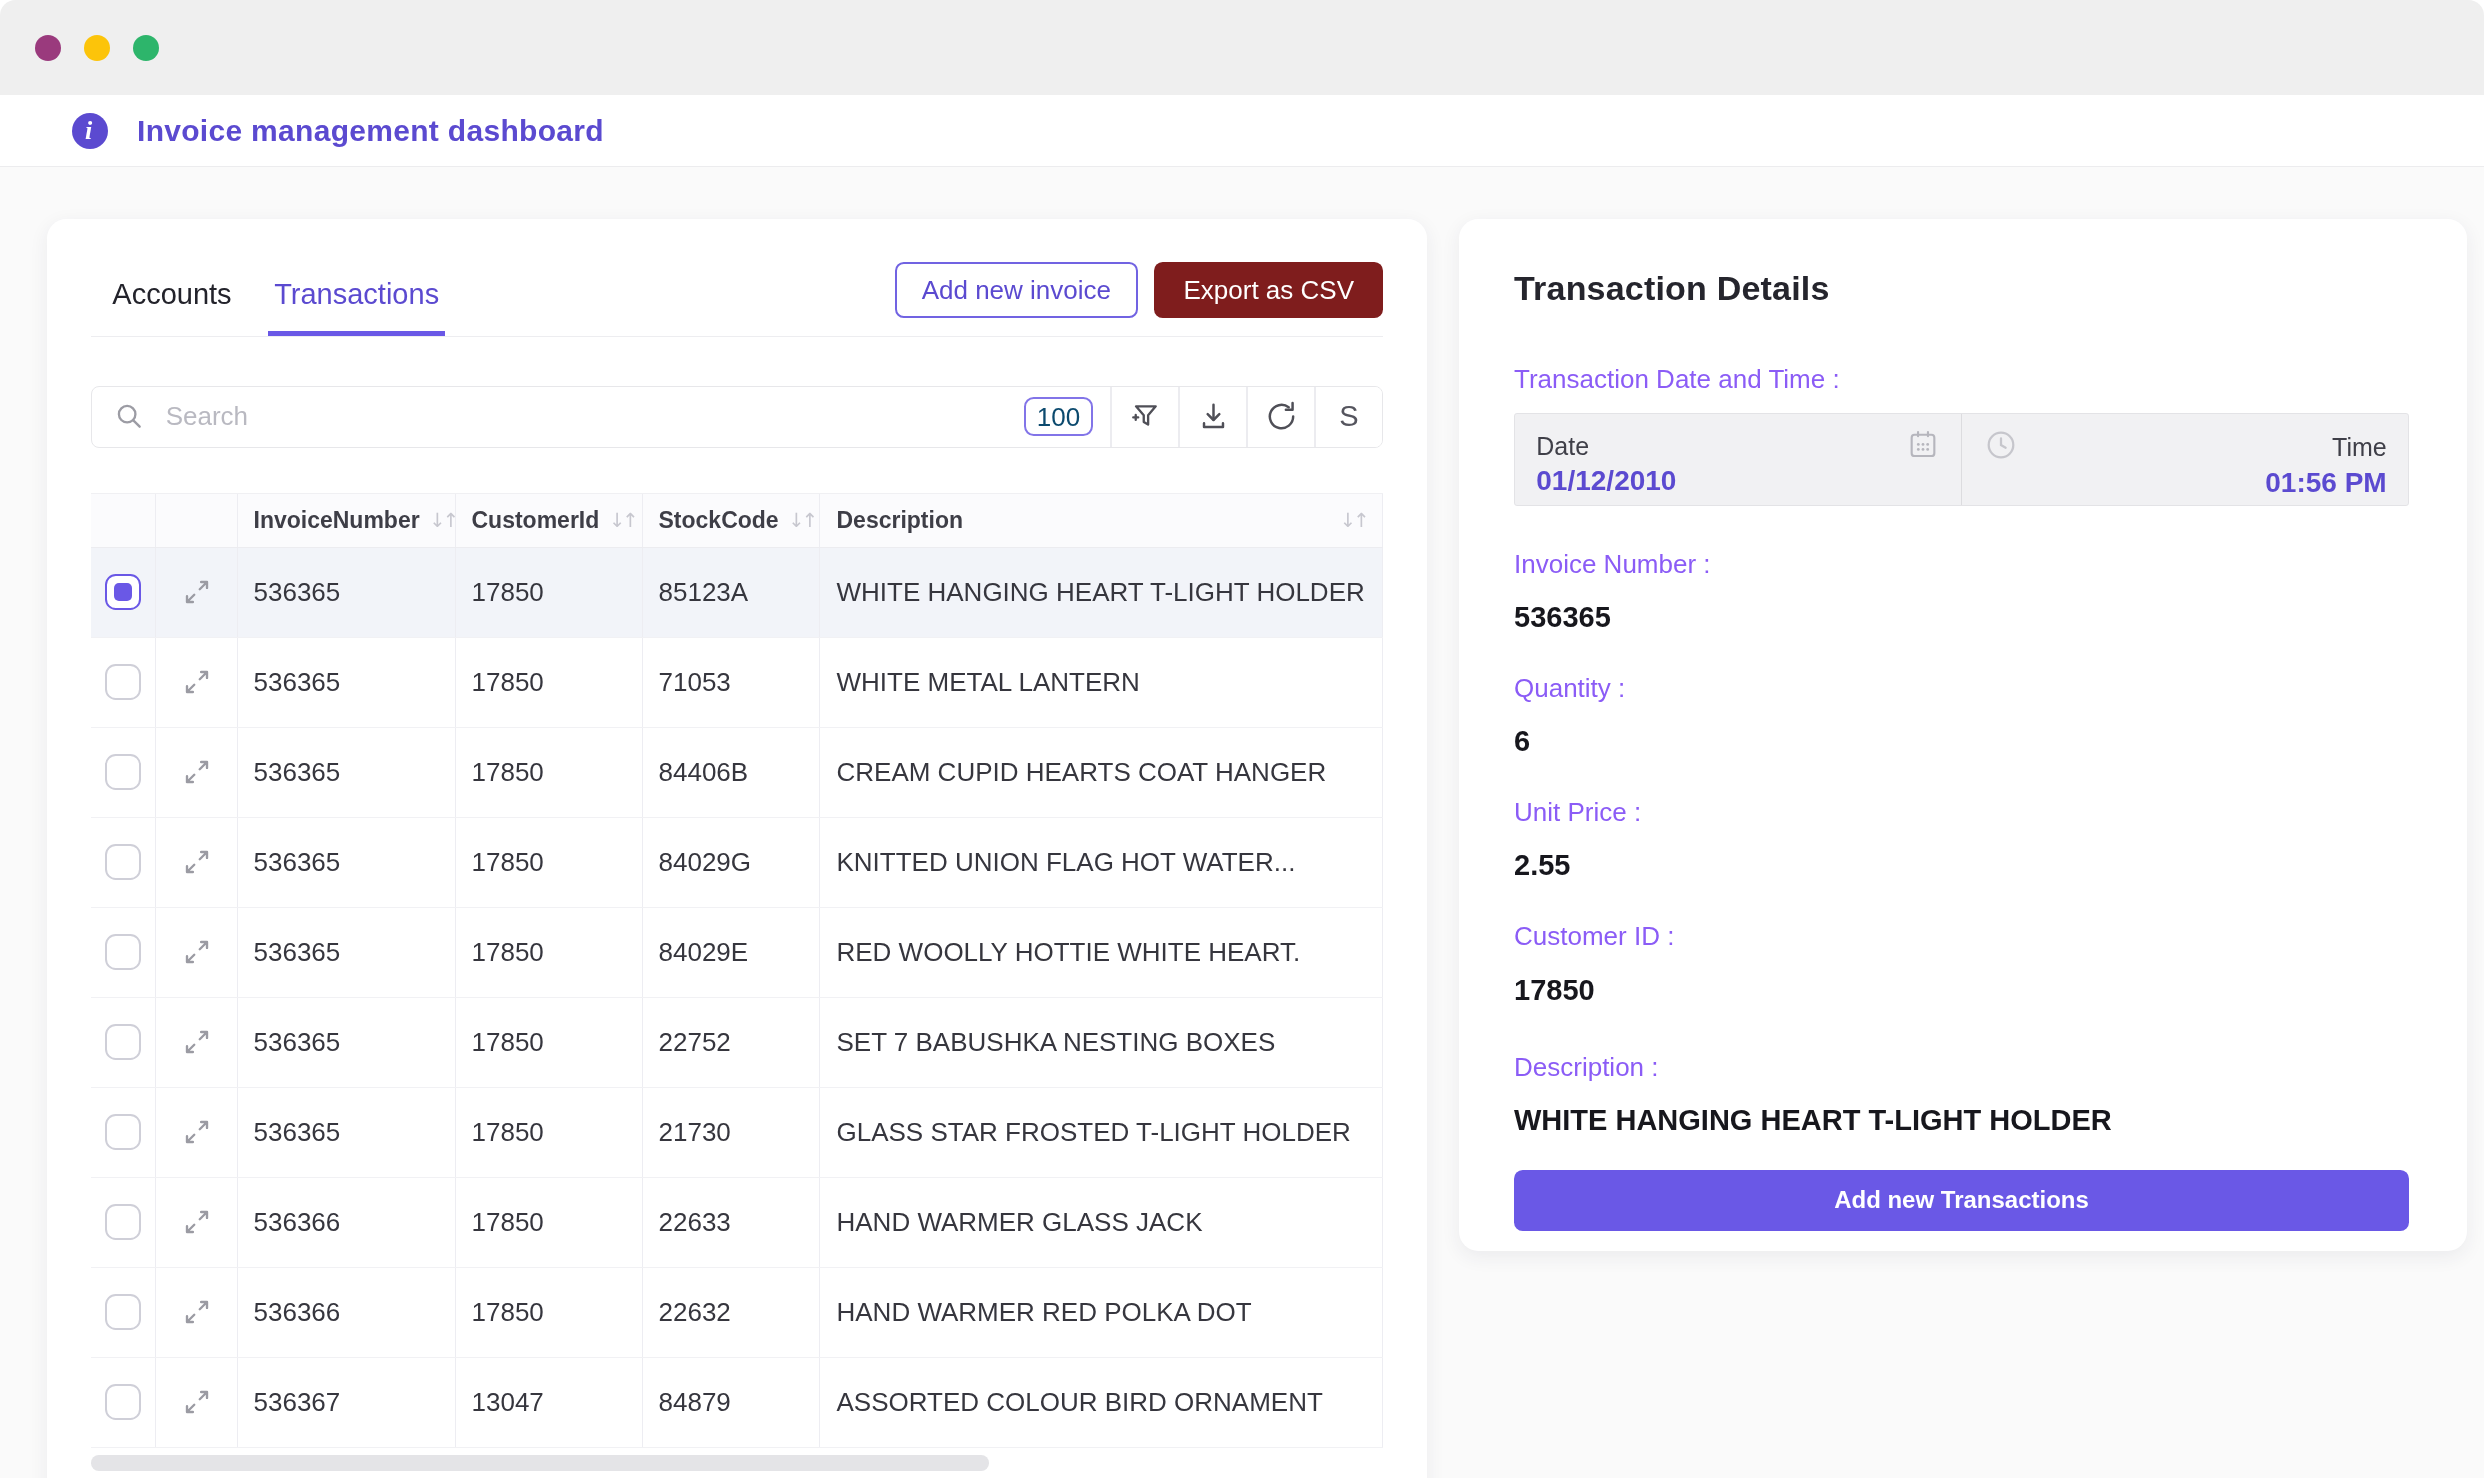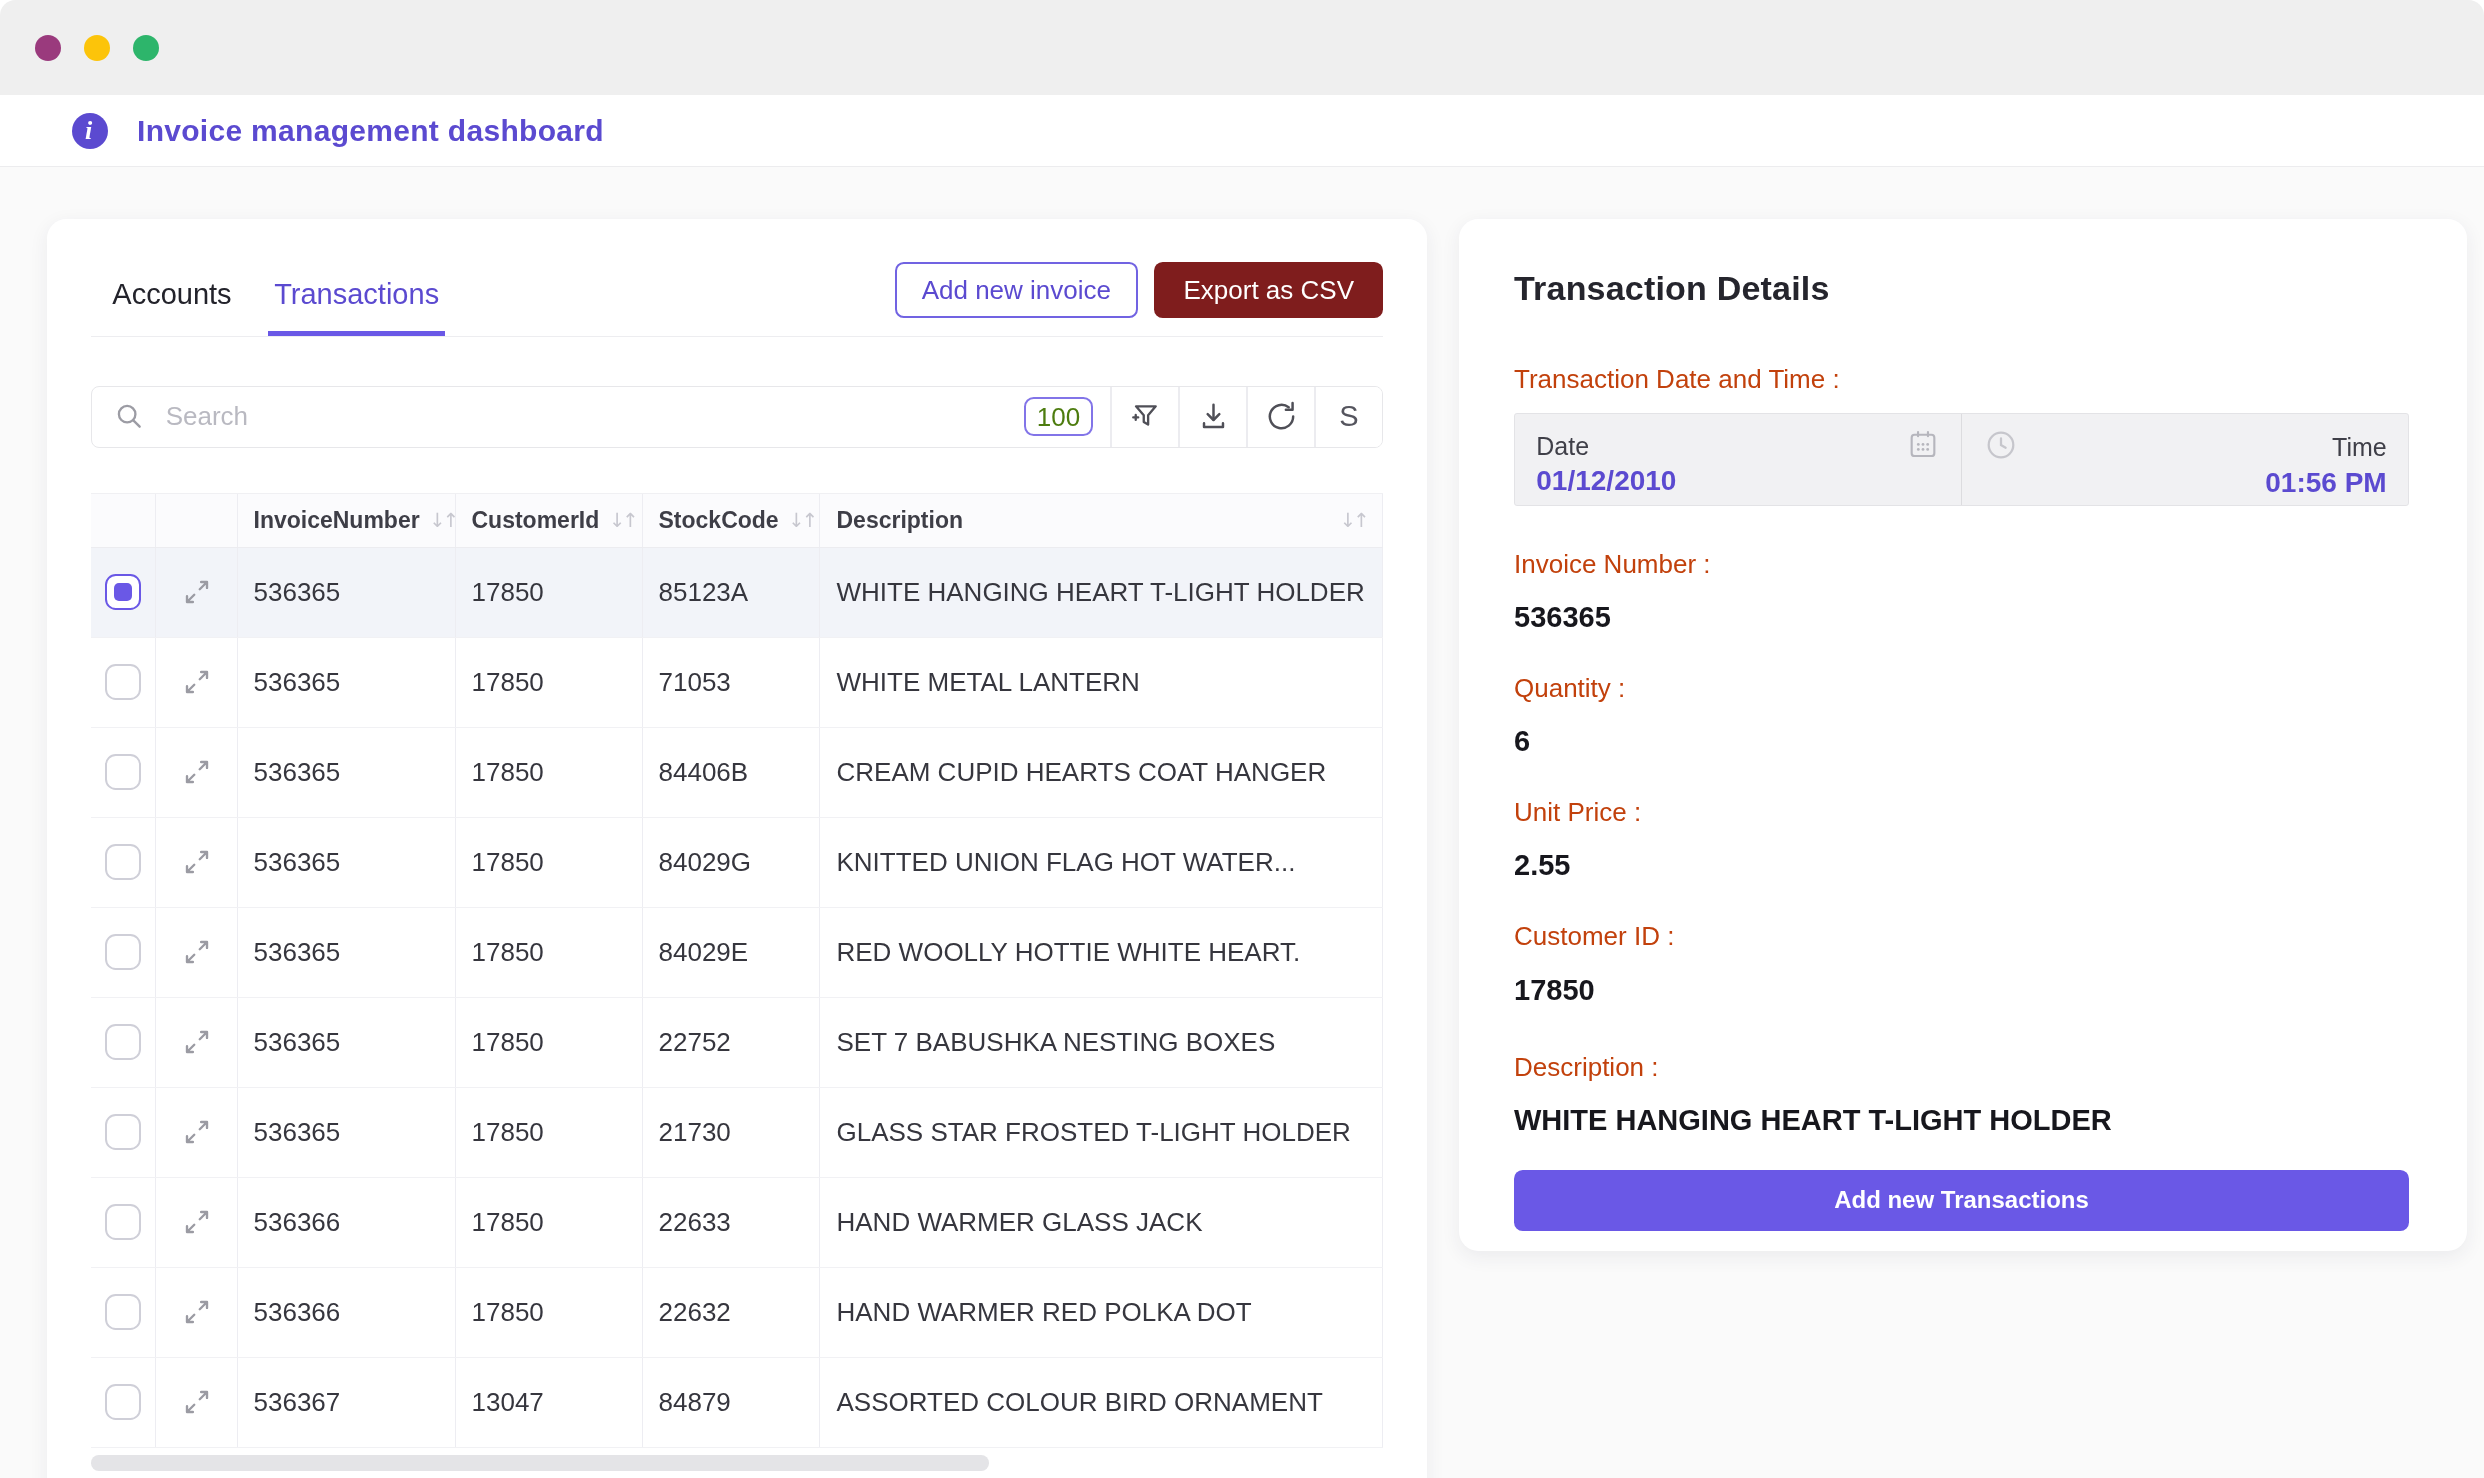--- a/index.html
+++ b/index.html
@@ -54,21 +54,21 @@
     margin-top:49px; height:62px; border:1.9px solid #e7e7ea; border-radius:8px;
     display:flex; align-items:center; overflow:hidden; background:#fff;
   }
   .search-icon { margin-left:21.3px; display:flex; }
   .search-input {
     flex:1; border:0; outline:0; background:transparent;
     font-size:26px; color:#3b3b43; padding:0 19.4px; font-family:inherit; min-width:0;
   }
   .search-input::placeholder { color:#b9b9c1; }
   .count-badge {
-    color:#4d7c0f; border:2.4px solid #8274e8; border-radius:9.7px;
+    color:#0c4a6e; border:2.4px solid #8274e8; border-radius:9.7px;
     font-size:26px; padding:4.9px 10.7px; margin-right:17.5px; line-height:1;
   }
   .tool-divider { width:1.9px; align-self:stretch; background:#ececf0; flex:0 0 auto; }
   .tool {
     width:66px; height:100%; border:0; background:#fff; cursor:pointer;
     display:flex; align-items:center; justify-content:center; font-family:inherit;
   }
   .s-tool { font-size:29px; color:#55555e; }
 
   
@@ -92,21 +92,21 @@
     display:flex; align-items:center; justify-content:center; cursor:pointer;
   }
   .checkbox.checked { border-color:#6a58e6; }
   .cb-fill { width:18.4px; height:18.4px; border-radius:4.9px; background:#6a58e6; }
 
   .hscroll { margin-top:7.8px; height:15.5px; }
   .hscroll .thumb { width:898px; height:15.5px; border-radius:7.8px; background:#e4e4e7; cursor:pointer; }
 
   
   .details-heading { margin:0 0 56px; font-size:34px; font-weight:bold; color:#25252d; letter-spacing:0.2px; }
-  .field-label { font-size:26px; color:#c2410c; }
+  .field-label { font-size:26px; color:#8b5cf6; }
   .datetime-box {
     margin-top:17.5px; height:93px; background:#f1f1f3; border:1.9px solid #e3e3e6; border-radius:2.9px;
     display:flex;
   }
   .dt-cell { flex:1; padding:13.6px 21.3px 15.5px; display:flex; flex-direction:column; justify-content:space-between; cursor:pointer; }
   .date-cell { border-right:1.9px solid #dcdcdf; }
   .dt-top { display:flex; justify-content:space-between; align-items:center; }
   .dt-label { font-size:25px; color:#3f3f48; }
   .dt-value { font-size:28px; font-weight:bold; color:#5b4ad0; }
   .time-cell .dt-value { text-align:right; }

